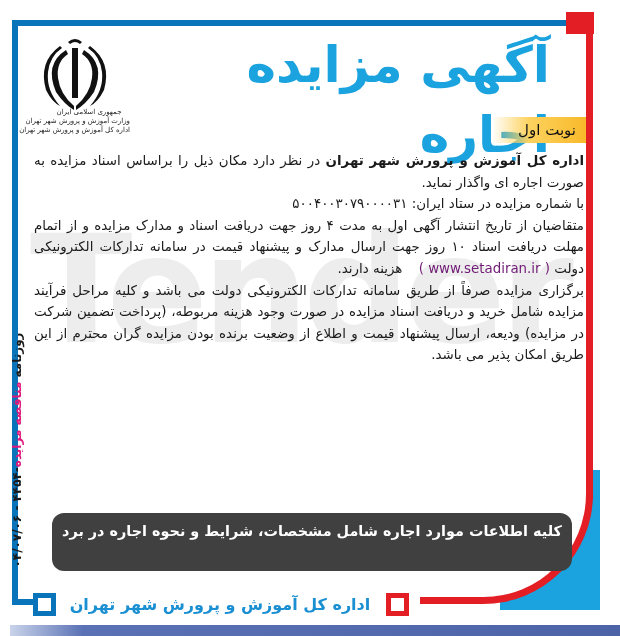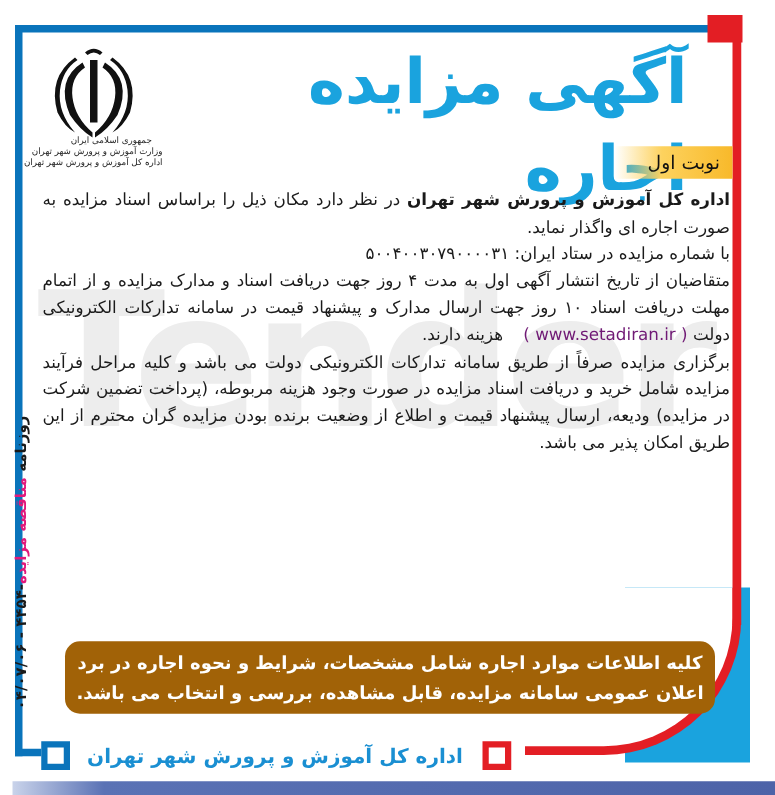--- a/index.html
+++ b/index.html
@@ -79,21 +79,21 @@
   .watermark {
     position:absolute; left:30px; top:190px; width:560px; height:200px;
     font-size:150px; font-weight:bold; color:#ededed; z-index:-1;
     line-height:200px; text-align:left; letter-spacing:-6px;
     font-family:"DejaVu Sans", sans-serif;
   }
 
   
   .info-box {
     position:absolute; left:52px; top:513px; width:520px; height:58px;
-    background:#a16207; border-radius:12px;
+    background:#404040; border-radius:12px;
     color:#fff; font-weight:bold; font-size:14.4px; line-height:24px;
     direction:rtl; text-align:center; padding-top:6px; box-sizing:border-box;
   }
 
   
   .footer-org {
     position:absolute; left:60px; top:592px; width:320px; height:26px;
     font-size:16px; font-weight:bold; color:#1a8fd2; direction:rtl;
     text-align:center; line-height:26px;
   }
@@ -152,21 +152,20 @@
     <span>با شماره مزایده در ستاد ایران: </span><span>۵۰۰۴۰۰۳۰۷۹۰۰۰۰۳۱</span>
   </p>
   <p>
     <span>متقاضیان از تاریخ انتشار آگهی اول به مدت ۴ روز جهت دریافت اسناد و مدارک مزایده و از اتمام مهلت دریافت اسناد ۱۰ روز جهت ارسال مدارک و پیشنهاد قیمت در سامانه تدارکات الکترونیکی دولت </span><span class="link">( www.setadiran.ir )</span><span> هزینه دارند.</span>
   </p>
   <p>برگزاری مزایده صرفاً از طریق سامانه تدارکات الکترونیکی دولت می باشد و کلیه مراحل فرآیند مزایده شامل خرید و دریافت اسناد مزایده در صورت وجود هزینه مربوطه، (پرداخت تضمین شرکت در مزایده) ودیعه، ارسال پیشنهاد قیمت و اطلاع از وضعیت برنده بودن مزایده گران محترم از این طریق امکان پذیر می باشد.</p>
 </div>
 
 <div class="info-box">
   <div>کلیه اطلاعات موارد اجاره شامل مشخصات، شرایط و نحوه اجاره در برد</div>
-  <div>اعلان عمومی سامانه مزایده، قابل مشاهده، بررسی و انتخاب می باشد.</div>
 </div>
 
 <div class="footer-org">اداره کل آموزش و پرورش شهر تهران</div>
 
 <div class="side-text">
   <span>روزنامه</span>
   <span class="brand">مناقصه مزایده</span><span>-۴۴۵۴ - ۰۴/۰۷/۰۶</span>
 </div>
 
 </body></html>

